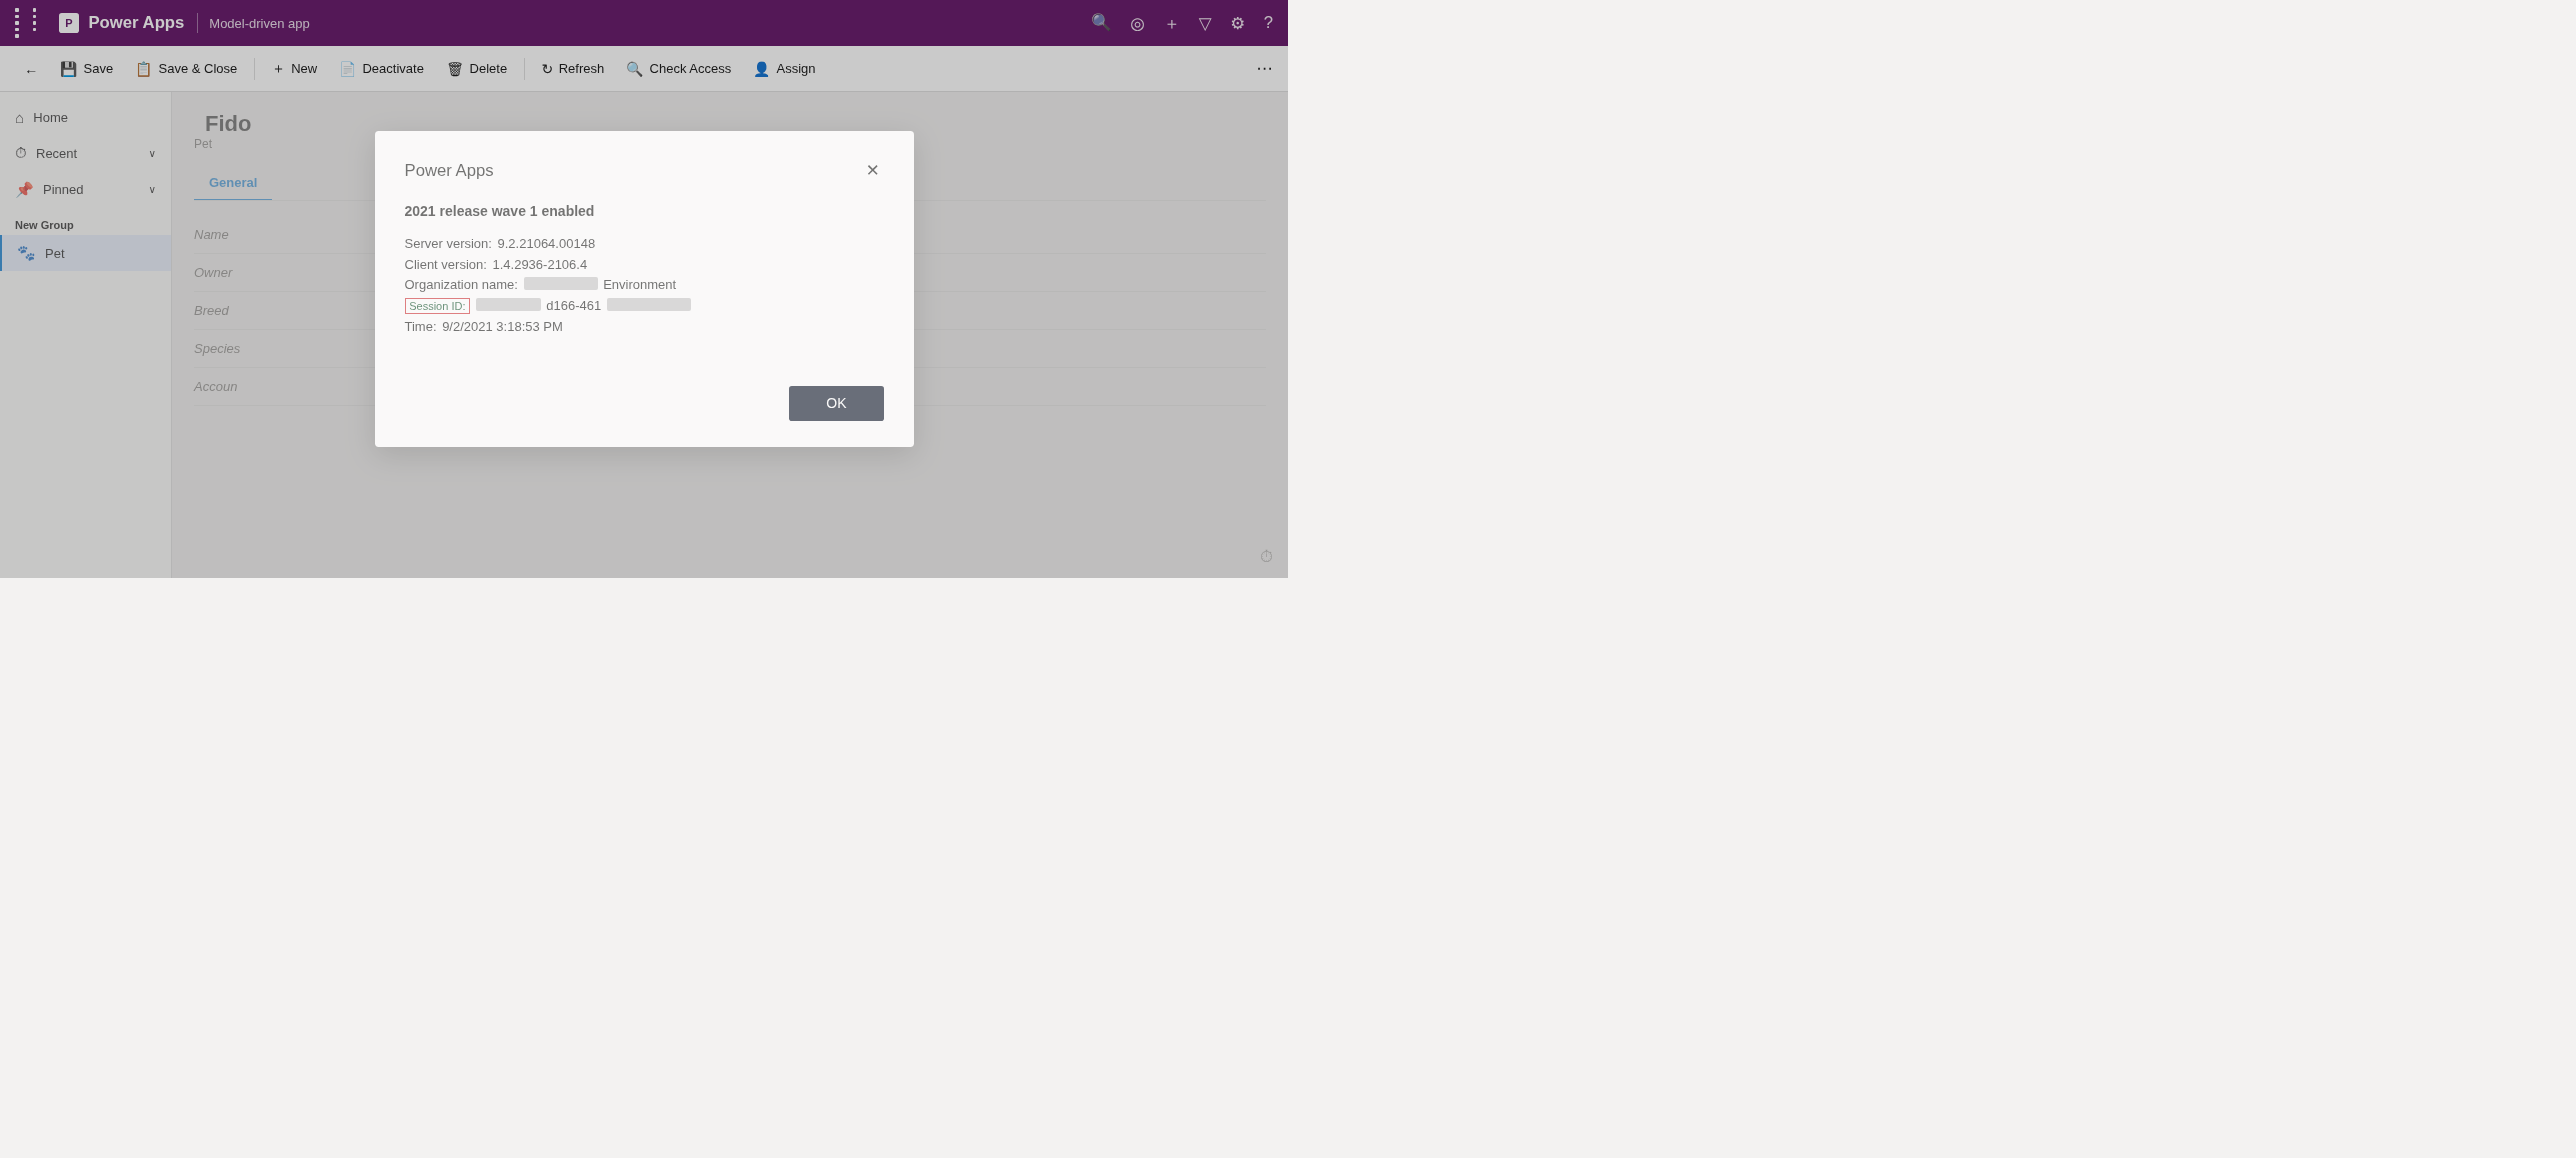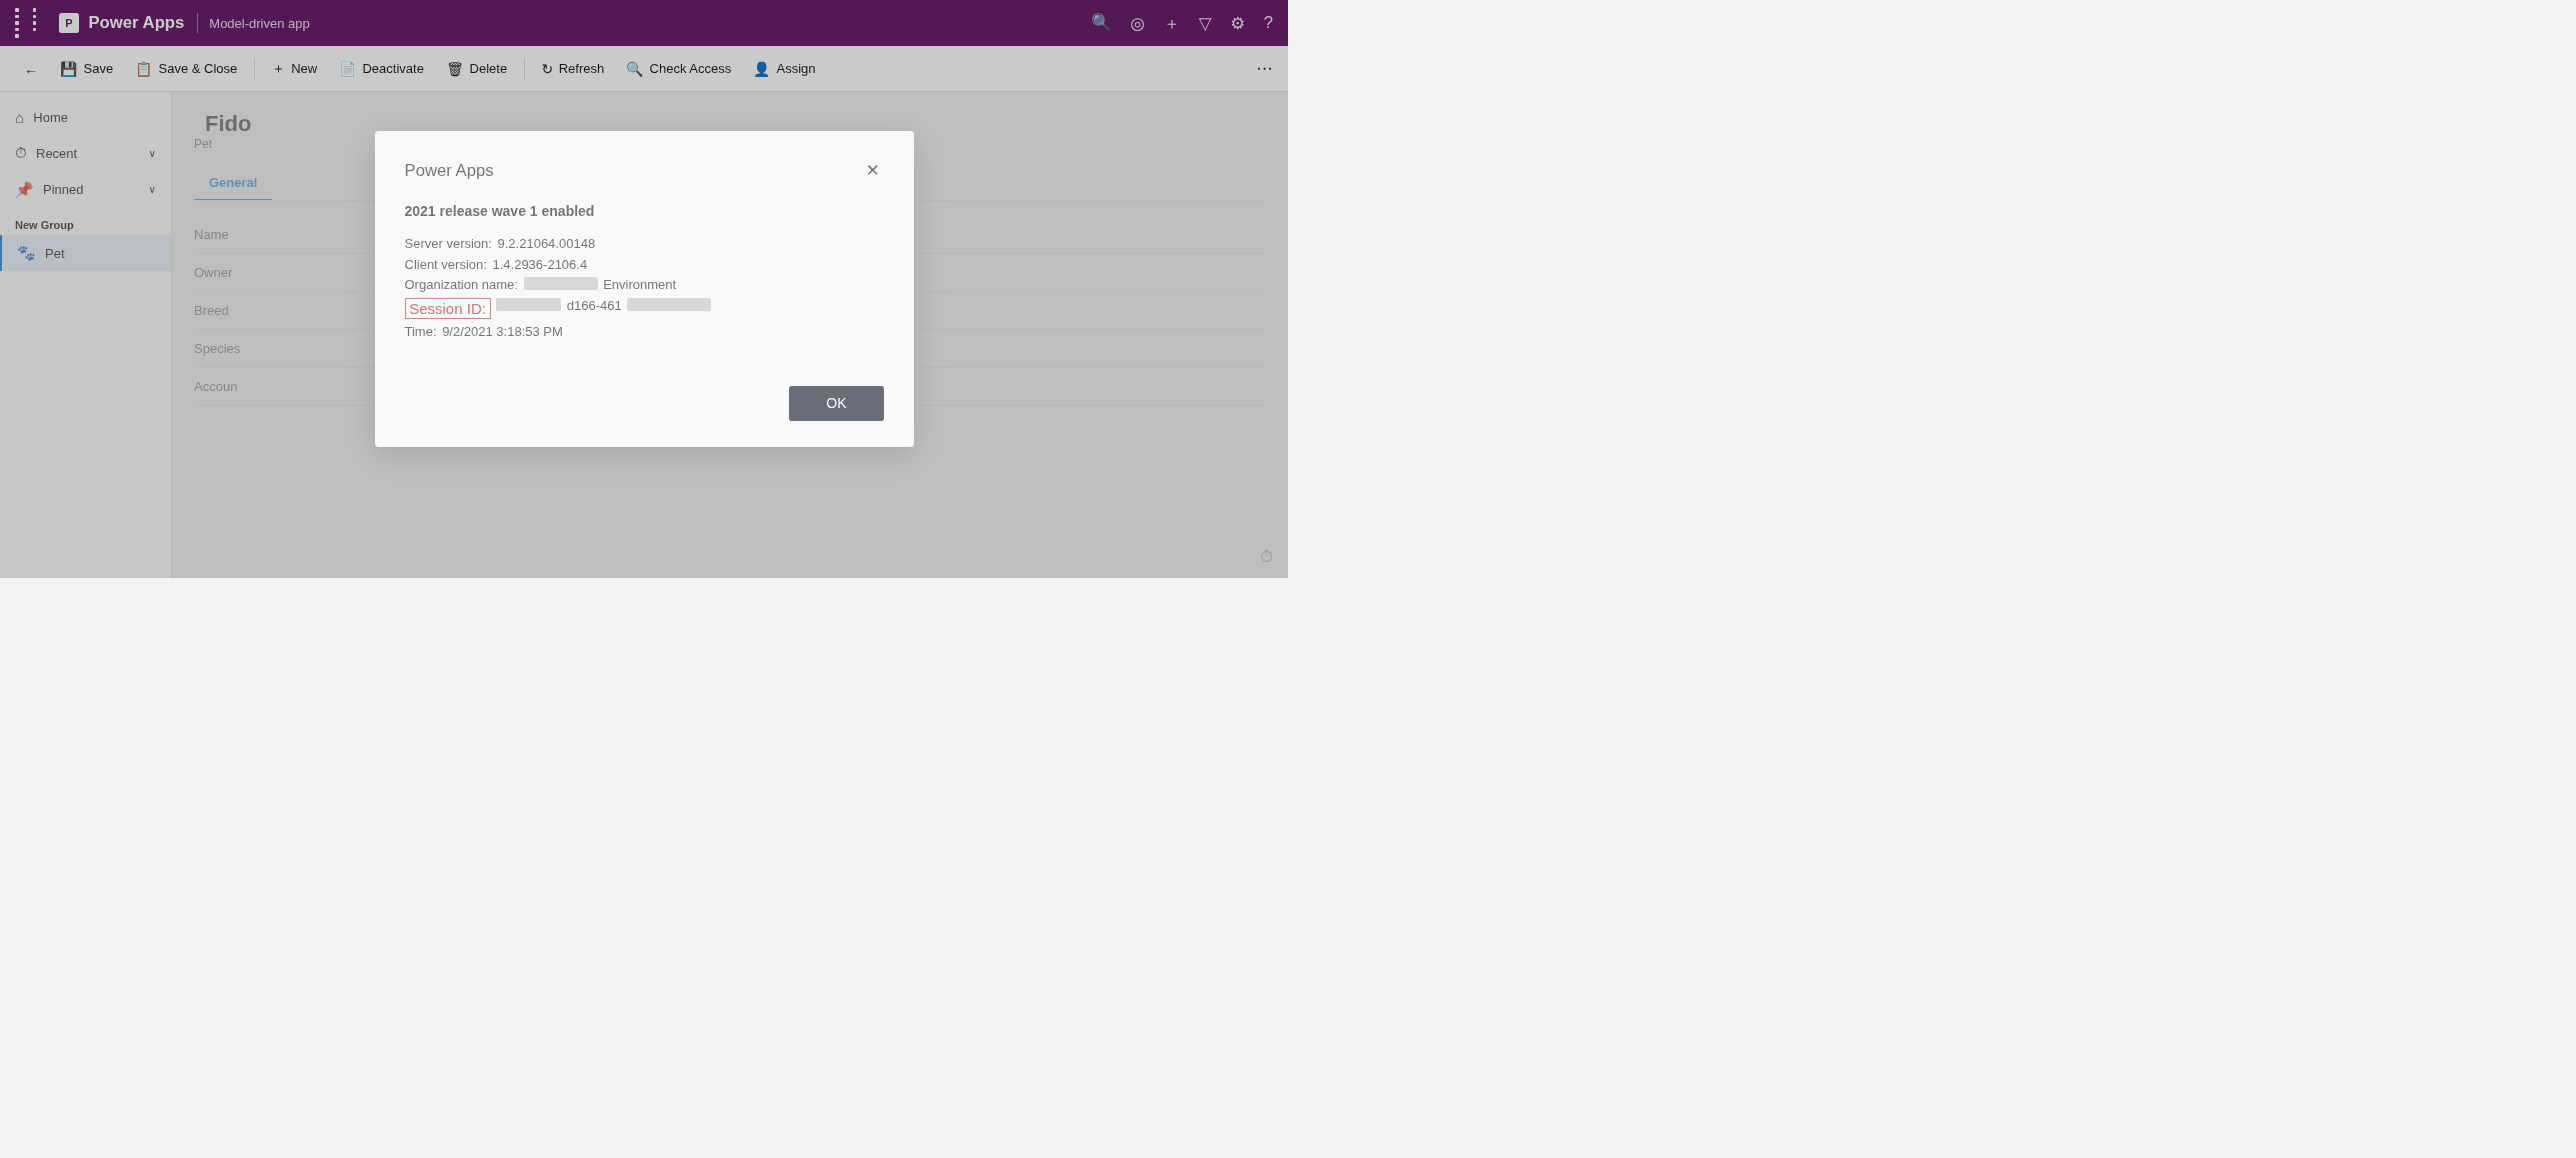--- a/index.html
+++ b/index.html
@@ -147,20 +147,21 @@
       font-weight: 600;
     }
     .form-section { margin-top: 15px; }
     .form-field {
       display: flex;
       align-items: center;
       padding: 11px 0;
       border-bottom: 0.9px solid #e0e0e0;
       font-size: 13px;
       color: #605e5c;
+      font-style: italic;
     }
     .form-label { width: 74px; }
 
     
     .modal-overlay {
       position: absolute;
       top: -93px;
       left: -172px;
       width: 1288px;
       height: 579px;
@@ -215,22 +216,22 @@
       gap: 5.6px;
     }
     .session-id-box {
       display: inline-flex;
       align-items: center;
       gap: 3.7px;
     }
     .session-id-label {
       border: 1.4px solid #d13438;
       padding: 0.9px 3.7px;
-      font-size: 15px;
-      color: #b91c1c;
+      font-size: 11px;
+      color: #14532d;
     }
     .blurred-text {
       display: inline-block;
       background: #c8c8c8;
       color: transparent;
       border-radius: 1.9px;
       height: 13px;
       vertical-align: middle;
     }
     .modal-footer {

